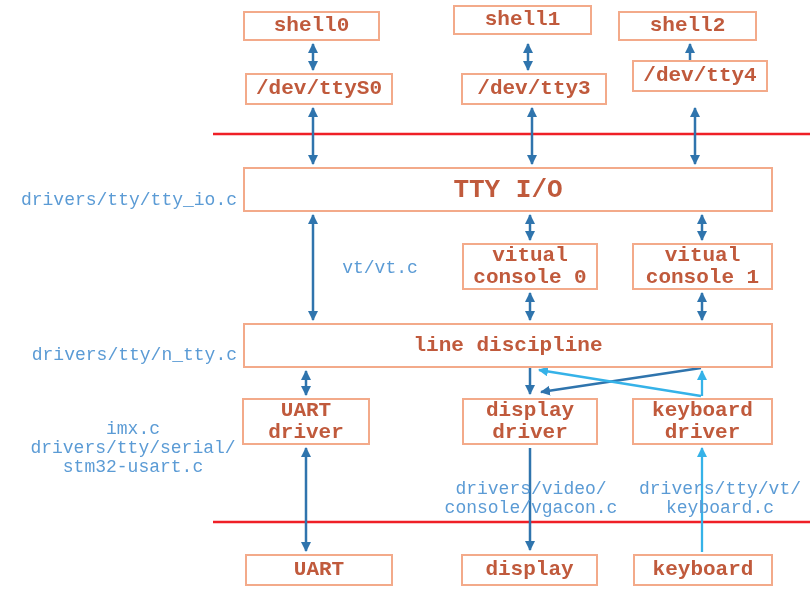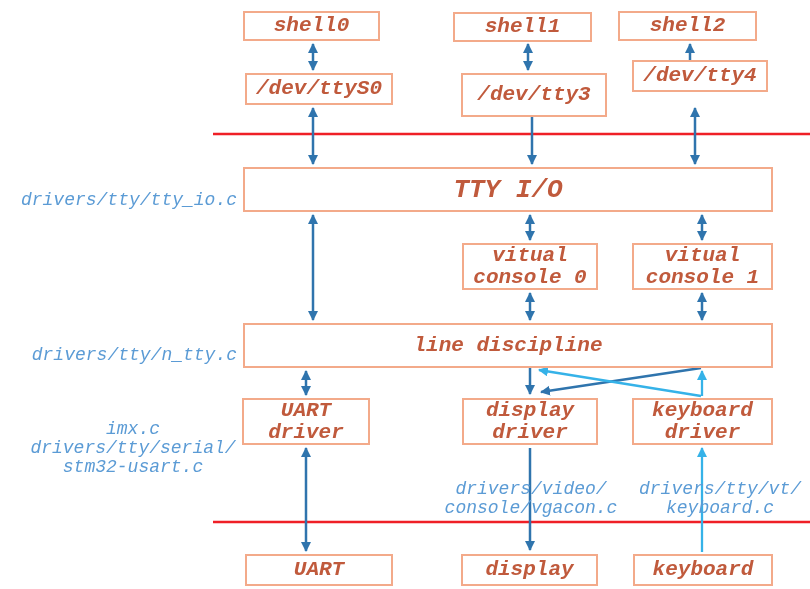--- a/index.html
+++ b/index.html
@@ -8,21 +8,20 @@
     --path-label:#5b9bd5;
     --dark-arrow:#2f74ad;
     --light-arrow:#35b2e8;
     --boundary-line:#ef1f26;
   }
   html,body{margin:0;padding:0;background:#ffffff;}
   .canvas{
     position:relative;width:810px;height:589px;overflow:hidden;
     font-family:"Liberation Mono","DejaVu Sans Mono",monospace;
     background:#ffffff;
-    font-style:italic;
   }
   .arrows{position:absolute;left:0;top:0;width:810px;height:589px;}
   .box{
     position:absolute;box-sizing:border-box;
     border:2px solid var(--box-border);
     background:#ffffff;
     color:var(--box-text);
     font-size:21px;font-weight:700;
     display:flex;flex-direction:column;align-items:center;justify-content:center;
     line-height:22px;white-space:nowrap;
@@ -77,31 +76,31 @@
     <g stroke="var(--light-arrow)" stroke-width="2.3" marker-end="url(#mL)">
       <line x1="702" y1="396" x2="702" y2="371"></line>
       <line x1="701" y1="396" x2="539" y2="370"></line>
       <line x1="702" y1="552" x2="702" y2="448"></line>
     </g>
   </svg>
 
   <div class="box" style="left:243px;top:11px;width:137px;height:30px">
     <span>shell0</span>
   </div>
-  <div class="box" style="left:453px;top:12px;width:139px;height:30px">
+  <div class="box" style="left:453px;top:5px;width:139px;height:30px">
     <span>shell1</span>
   </div>
   <div class="box" style="left:618px;top:11px;width:139px;height:30px">
     <span>shell2</span>
   </div>
 
   <div class="box" style="left:245px;top:73px;width:148px;height:32px">
     <span>/dev/ttyS0</span>
   </div>
-  <div class="box" style="left:461px;top:73px;width:146px;height:44px">
+  <div class="box" style="left:461px;top:73px;width:146px;height:32px">
     <span>/dev/tty3</span>
   </div>
   <div class="box" style="left:632px;top:60px;width:136px;height:32px">
     <span>/dev/tty4</span>
   </div>
 
   <div class="box" style="left:243px;top:167px;width:530px;height:45px;font-size:26px">
     <span>TTY I/O</span>
   </div>
 
@@ -139,20 +138,21 @@
   </div>
   <div class="box" style="left:633px;top:554px;width:140px;height:32px">
     <span>keyboard</span>
   </div>
 
   <div class="plabel ta-r" style="left:15px;top:179px;width:222px">
     <span>drivers/tty/tty_io.c</span>
   </div>
 
   <div class="plabel ta-c" style="left:290px;top:247px;width:180px">
+    <span>vt/vt.c</span>
   </div>
 
   <div class="plabel ta-r" style="left:15px;top:334px;width:222px">
     <span>drivers/tty/n_tty.c</span>
   </div>
 
   <div class="plabel ta-c" style="left:23px;top:408px;width:220px">
     <span>imx.c</span>
     <span>drivers/tty/serial/</span>
     <span>stm32-usart.c</span>

